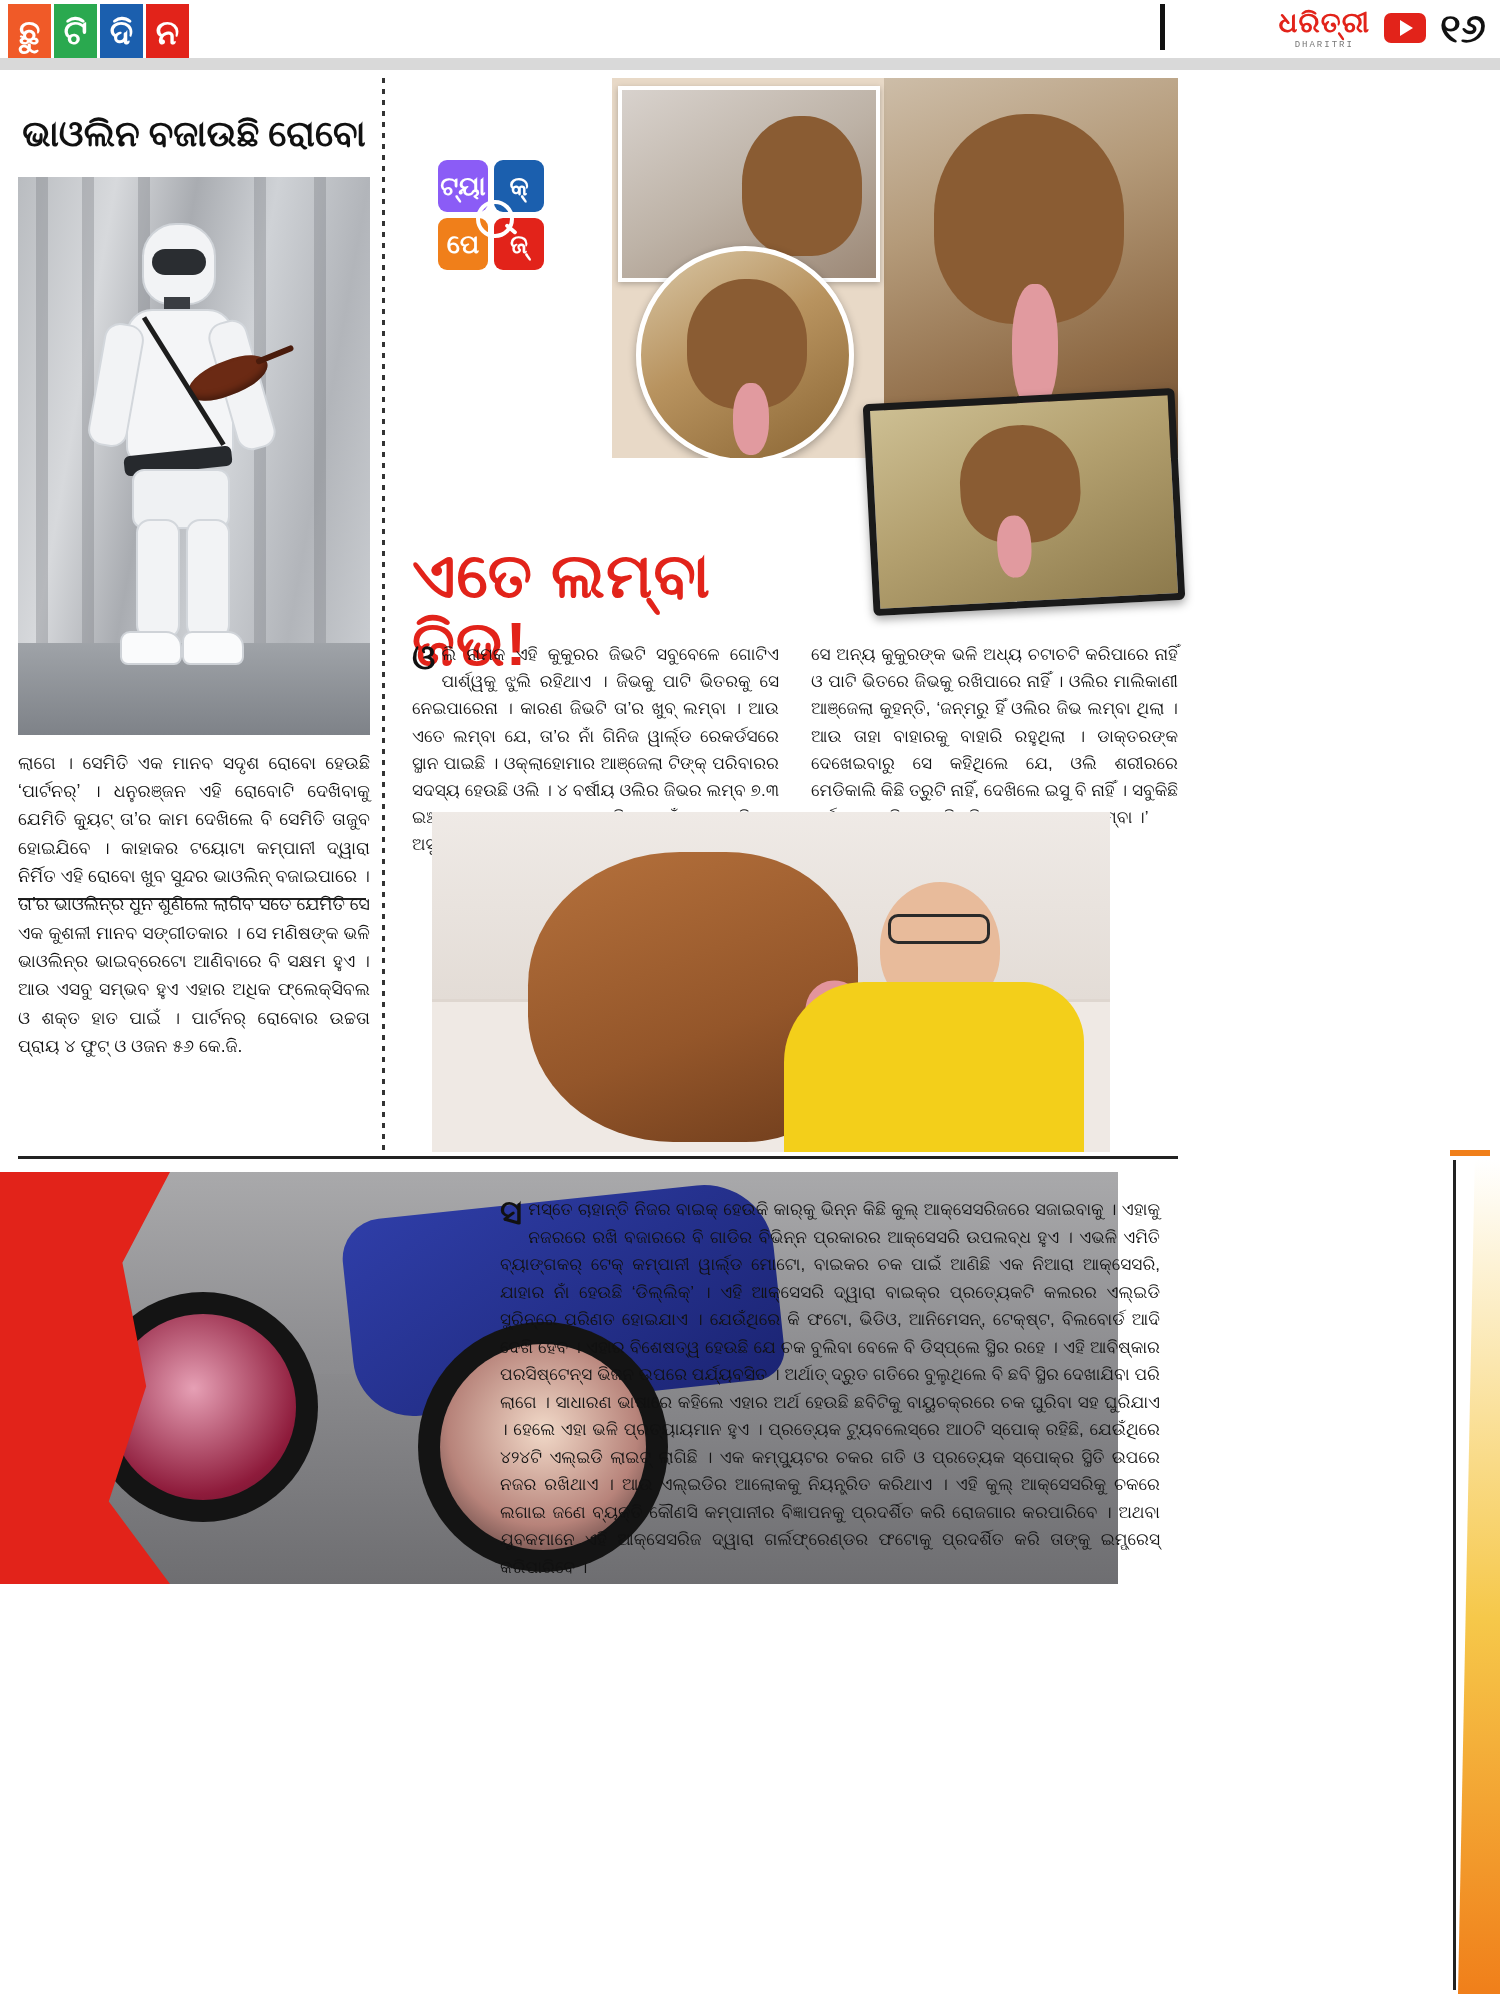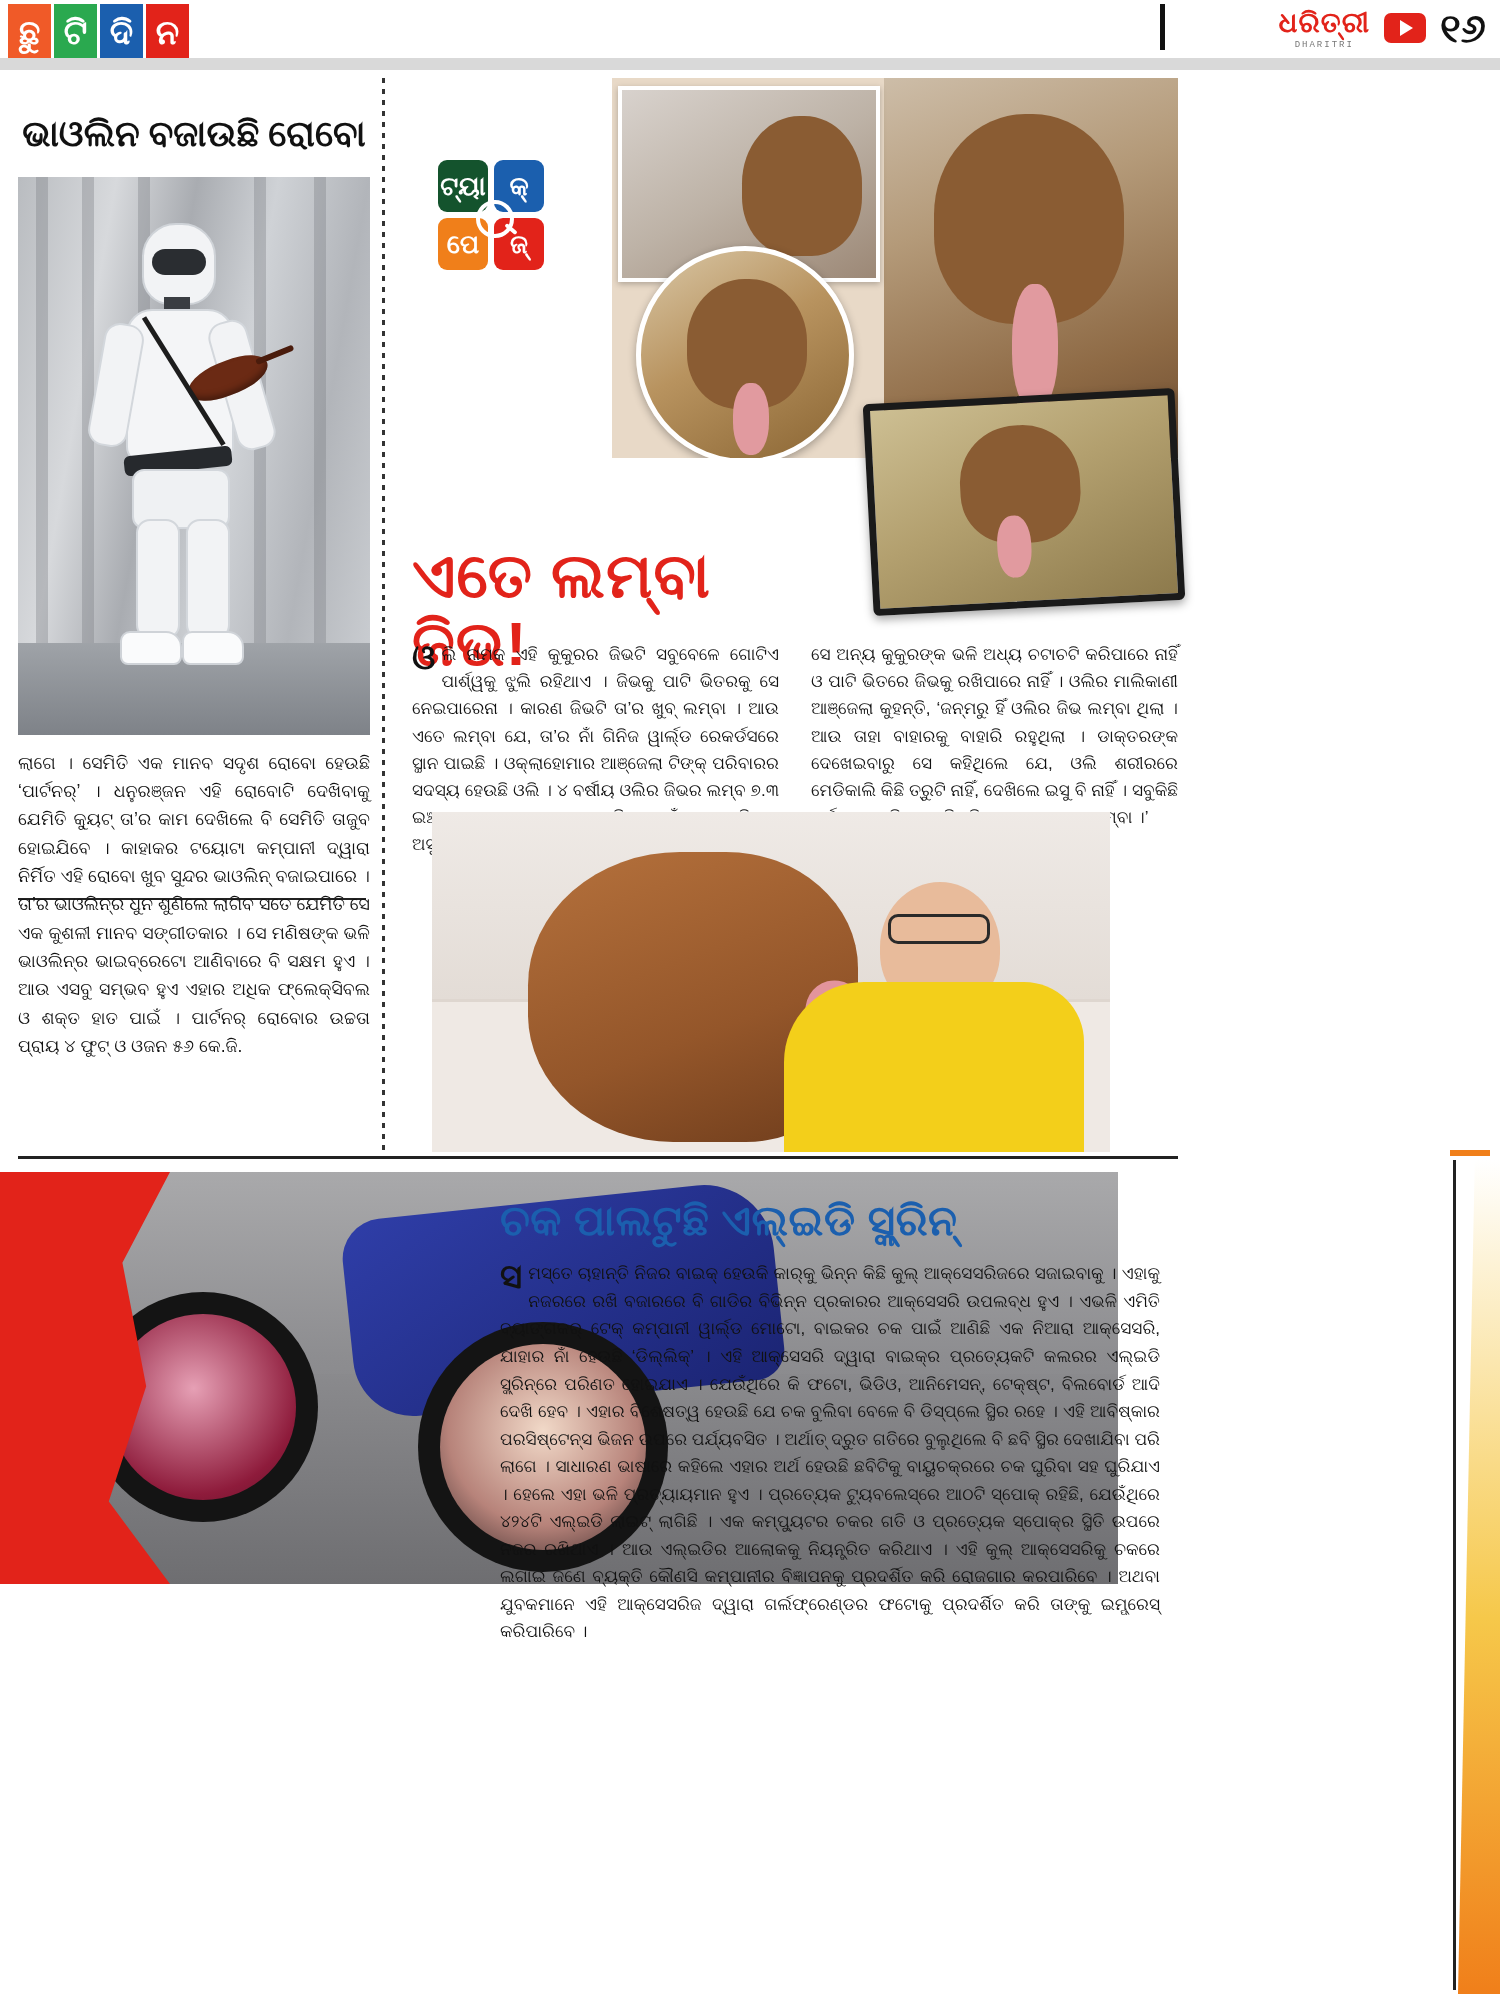--- a/index.html
+++ b/index.html
@@ -268,21 +268,21 @@
   }
   .cat-logo .cell {
     position: absolute;
     width: 50px; height: 52px;
     border-radius: 9px;
     color: #fff;
     font-size: 26px;
     font-weight: bold;
     display: flex; align-items: center; justify-content: center;
   }
-  .cell.a { left: 0; top: 0; background: #14532d; }
+  .cell.a { left: 0; top: 0; background: #8b5cf6; }
   .cell.b { left: 56px; top: 0; background: #1b5fae; }
   .cell.c { left: 0; top: 58px; background: #f07f1a; }
   .cell.d { left: 56px; top: 58px; background: #e2231a; }
   .cat-logo .lens {
     position: absolute;
     left: 38px; top: 40px;
     width: 30px; height: 30px;
     border: 4px solid #ffffff;
     border-radius: 50%;
   }
@@ -628,18 +628,17 @@
   <div class="wheel front">
       <div class="rim"></div>
     </div>
   <div class="wheel rear">
       <div class="rim"></div>
     </div>
 </div>
 <div class="red-shape"></div>
 
 <div class="bottom-article">
-  <h1 class="headline-led">ଚକ ପାଲଟୁଛି ଏଲ୍‌ଇଡି ସ୍କ୍ରିନ୍‌</h1>
   <p class="body-led"><span class="dropcap">ସ</span>ମସ୍ତେ ଚାହାନ୍ତି ନିଜର ବାଇକ୍‌ ହେଉକି କାର୍‌କୁ ଭିନ୍ନ କିଛି କୁଲ୍‌ ଆକ୍‌ସେସରିଜରେ ସଜାଇବାକୁ । ଏହାକୁ ନଜରରେ ରଖି ବଜାରରେ ବି ଗାଡିର ବିଭିନ୍ନ ପ୍ରକାରର ଆକ୍‌ସେସରି ଉପଲବ୍ଧ ହୁଏ । ଏଭଳି ଏମିତି ବ୍ୟାଙ୍ଗକର୍‌ ଟେକ୍‌ କମ୍ପାନୀ ୱାର୍ଲ୍ଡ ମୋଟୋ, ବାଇକର ଚକ ପାଇଁ ଆଣିଛି ଏକ ନିଆରା ଆକ୍‌ସେସରି, ଯାହାର ନାଁ ହେଉଛି ‘ଡିଲ୍‌ଲିକ୍‌’ । ଏହି ଆକ୍‌ସେସରି ଦ୍ୱାରା ବାଇକ୍‌ର ପ୍ରତ୍ୟେକଟି କଲରର ଏଲ୍‌ଇଡି ସ୍କ୍ରିନ୍‌ରେ ପରିଣତ ହୋଇଯାଏ । ଯେଉଁଥିରେ କି ଫଟୋ, ଭିଡିଓ, ଆନିମେସନ୍‌, ଟେକ୍‌ଷ୍ଟ, ବିଲବୋର୍ଡ ଆଦି ଦେଖି ହେବ । ଏହାର ବିଶେଷତ୍ୱ ହେଉଛି ଯେ ଚକ ବୁଲିବା ବେଳେ ବି ଡିସ୍‌ପ୍ଲେ ସ୍ଥିର ରହେ । ଏହି ଆବିଷ୍କାର ପରସିଷ୍ଟେନ୍ସ ଭିଜନ ଉପରେ ପର୍ଯ୍ୟବସିତ । ଅର୍ଥାତ୍‌ ଦ୍ରୁତ ଗତିରେ ବୁଲୁଥିଲେ ବି ଛବି ସ୍ଥିର ଦେଖାଯିବା ପରି ଲାଗେ । ସାଧାରଣ ଭାଷାରେ କହିଲେ ଏହାର ଅର୍ଥ ହେଉଛି ଛବିଟିକୁ ବାୟୁଚକ୍ରରେ ଚକ ଘୁରିବା ସହ ଘୁରିଯାଏ । ହେଲେ ଏହା ଭଳି ପ୍ରତ୍ୟାୟମାନ ହୁଏ । ପ୍ରତ୍ୟେକ ଟ୍ୟୁବଲେସ୍‌ରେ ଆଠଟି ସ୍ପୋକ୍‌ ରହିଛି, ଯେଉଁଥିରେ ୪୨୪ଟି ଏଲ୍‌ଇଡି ଲାଇଟ୍‌ ଲାଗିଛି । ଏକ କମ୍ପ୍ୟୁଟର ଚକର ଗତି ଓ ପ୍ରତ୍ୟେକ ସ୍ପୋକ୍‌ର ସ୍ଥିତି ଉପରେ ନଜର ରଖିଥାଏ । ଆଉ ଏଲ୍‌ଇଡିର ଆଲୋକକୁ ନିୟନ୍ତ୍ରିତ କରିଥାଏ । ଏହି କୁଲ୍‌ ଆକ୍‌ସେସରିକୁ ଚକରେ ଲଗାଇ ଜଣେ ବ୍ୟକ୍ତି କୌଣସି କମ୍ପାନୀର ବିଜ୍ଞାପନକୁ ପ୍ରଦର୍ଶିତ କରି ରୋଜଗାର କରପାରିବେ । ଅଥବା ଯୁବକମାନେ ଏହି ଆକ୍‌ସେସରିଜ ଦ୍ୱାରା ଗର୍ଲଫ୍ରେଣ୍ଡର ଫଟୋକୁ ପ୍ରଦର୍ଶିତ କରି ତାଙ୍କୁ ଇମ୍ପ୍ରେସ୍‌ କରିପାରିବେ ।</p>
 </div>
 
 <div class="right-rule"></div>
 <div class="right-orange-edge"></div>
 
 </body></html>

